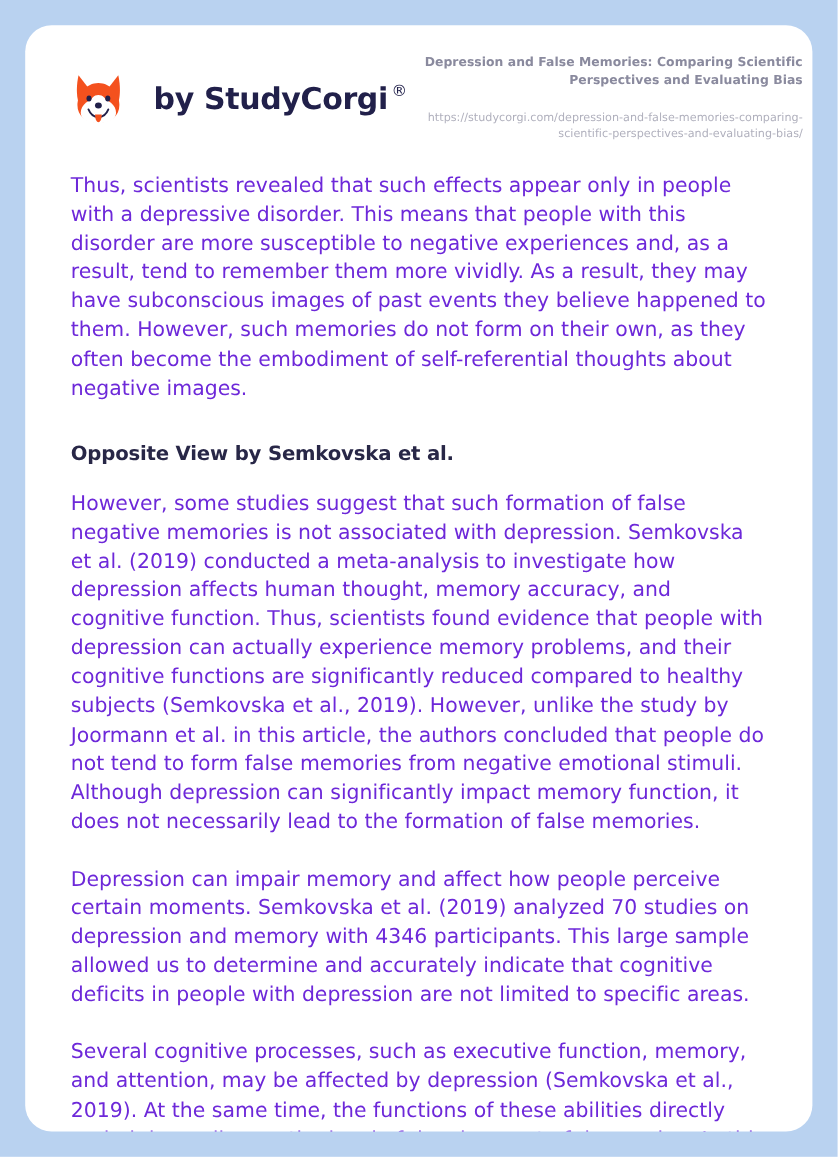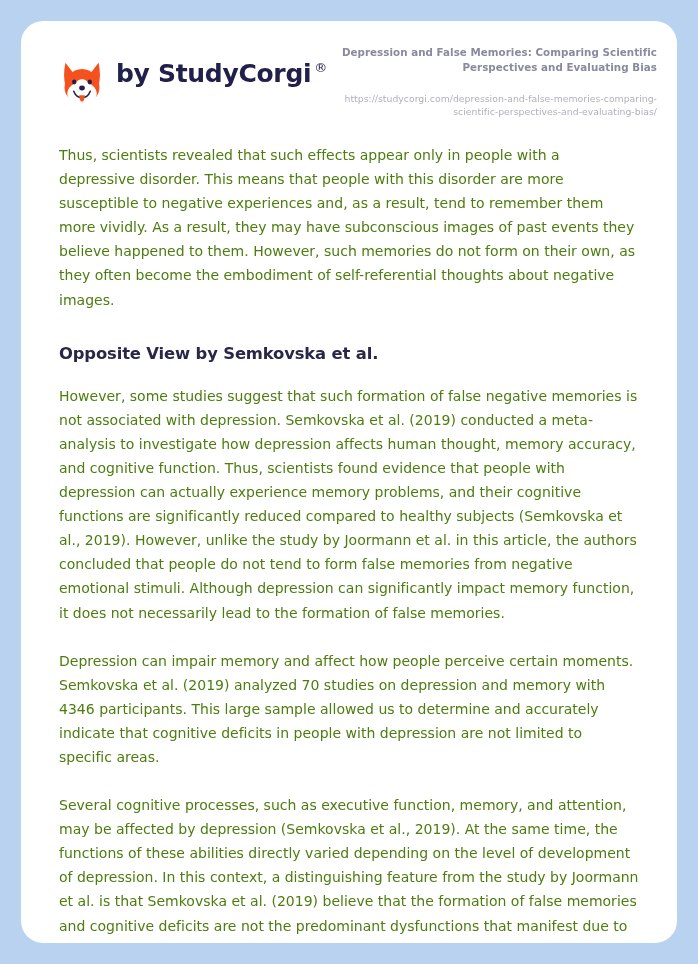--- a/index.html
+++ b/index.html
@@ -31,21 +31,22 @@
     position: relative;
     height: 122px;
     padding: 0 14px 0 38px;
     display: flex;
     align-items: center;
     justify-content: space-between;
   }
 
   .brand {
     display: flex;
-    gap: 11px;
+    align-items: center;
+    gap: 23px;
     flex: 0 0 auto;
   }
 
   .corgi-logo {
     width: 46px;
     height: 46px;
     display: block;
     flex: 0 0 auto;
   }
 
@@ -93,23 +94,23 @@
     letter-spacing: 0.02px;
     word-break: break-word;
   }
 
   
   .content {
     padding: 0 38px 0 38px;
   }
 
   p.para {
-    font-size: 14px;
+    font-size: 17px;
     line-height: 24.1px;
-    color: #4d7c0f;
+    color: #6d28d9;
     margin-bottom: 24px;
     text-align: left;
     letter-spacing: 0.01px;
   }
 
   h2.section-heading {
     font-size: 16.4px;
     font-weight: 700;
     color: #282747;
     margin-top: 32px;

